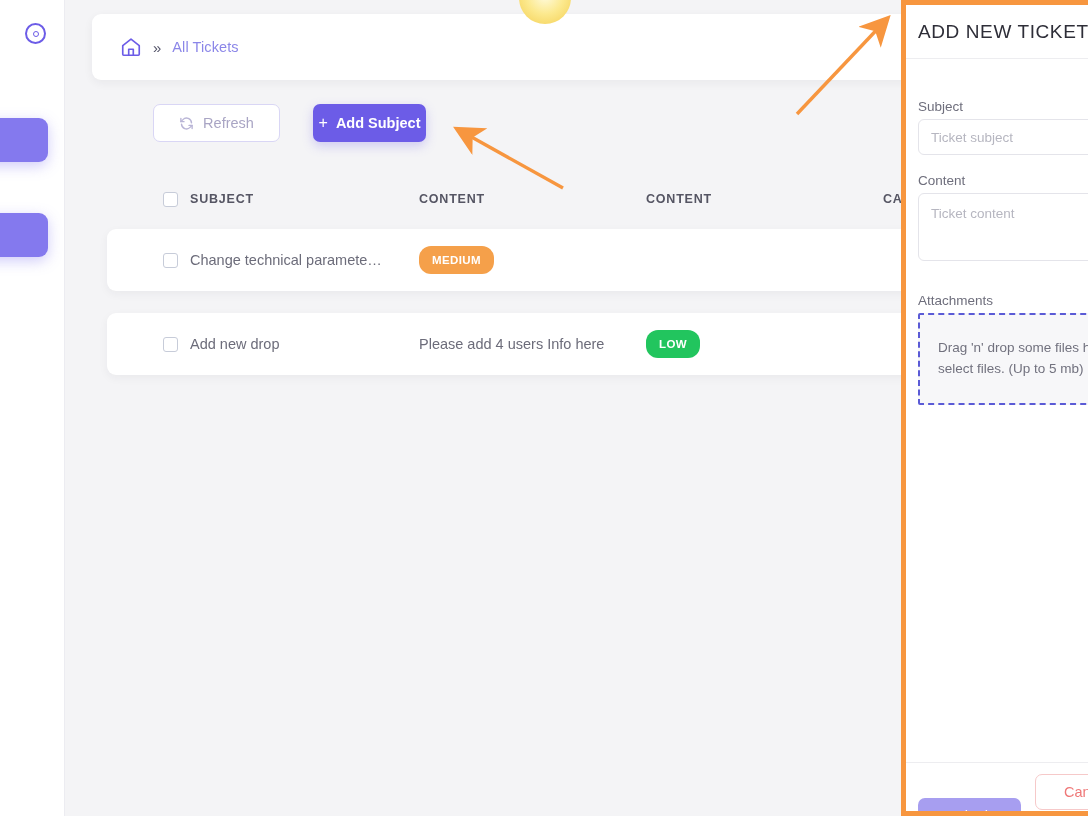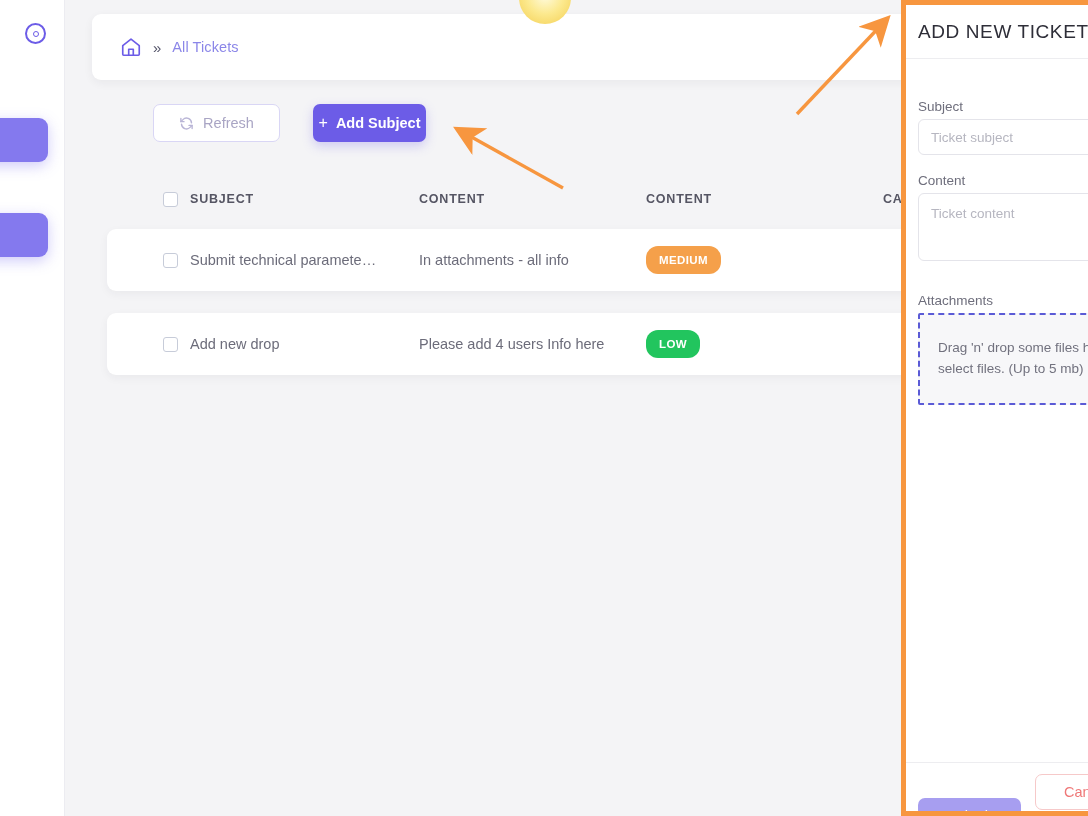--- a/index.html
+++ b/index.html
@@ -213,22 +213,21 @@
       <div class="th col-sub">SUBJECT</div>
       <div class="th col-con">CONTENT</div>
       <div class="th col-pri">CONTENT</div>
       <div class="th col-cat">CA</div>
     </div>
 
     <div class="row-card r1">
       <div class="col-cb">
         <span class="cb"></span>
       </div>
-      <div class="cell col-sub">Submit technical paramete…</div>
-      <div class="cell col-con">In attachments - all info</div>
+      <div class="cell col-sub">Change technical paramete…</div>
       <div class="col-pri">
         <span class="badge" id="badge0" style="background: rgb(245, 160, 74);">MEDIUM</span>
       </div>
       <div class="cell col-cat"></div>
     </div>
 
     <div class="row-card r2">
       <div class="col-cb">
         <span class="cb"></span>
       </div>

